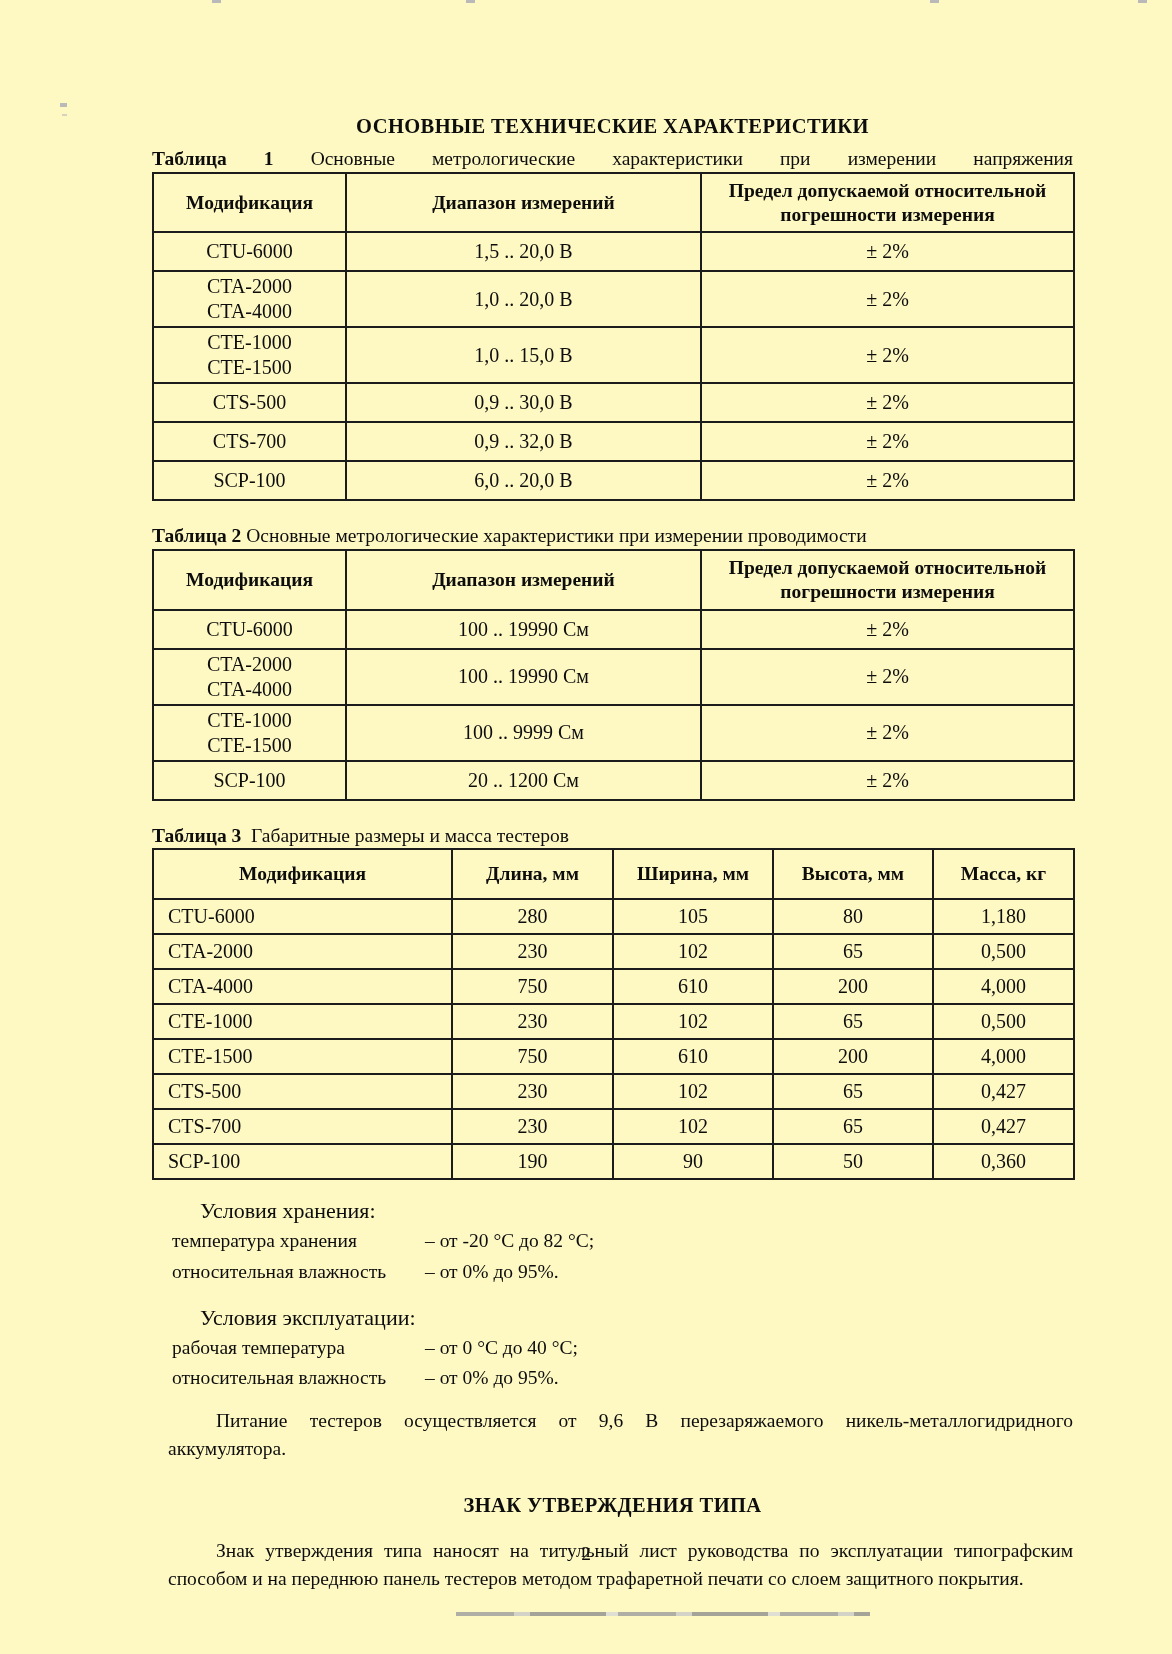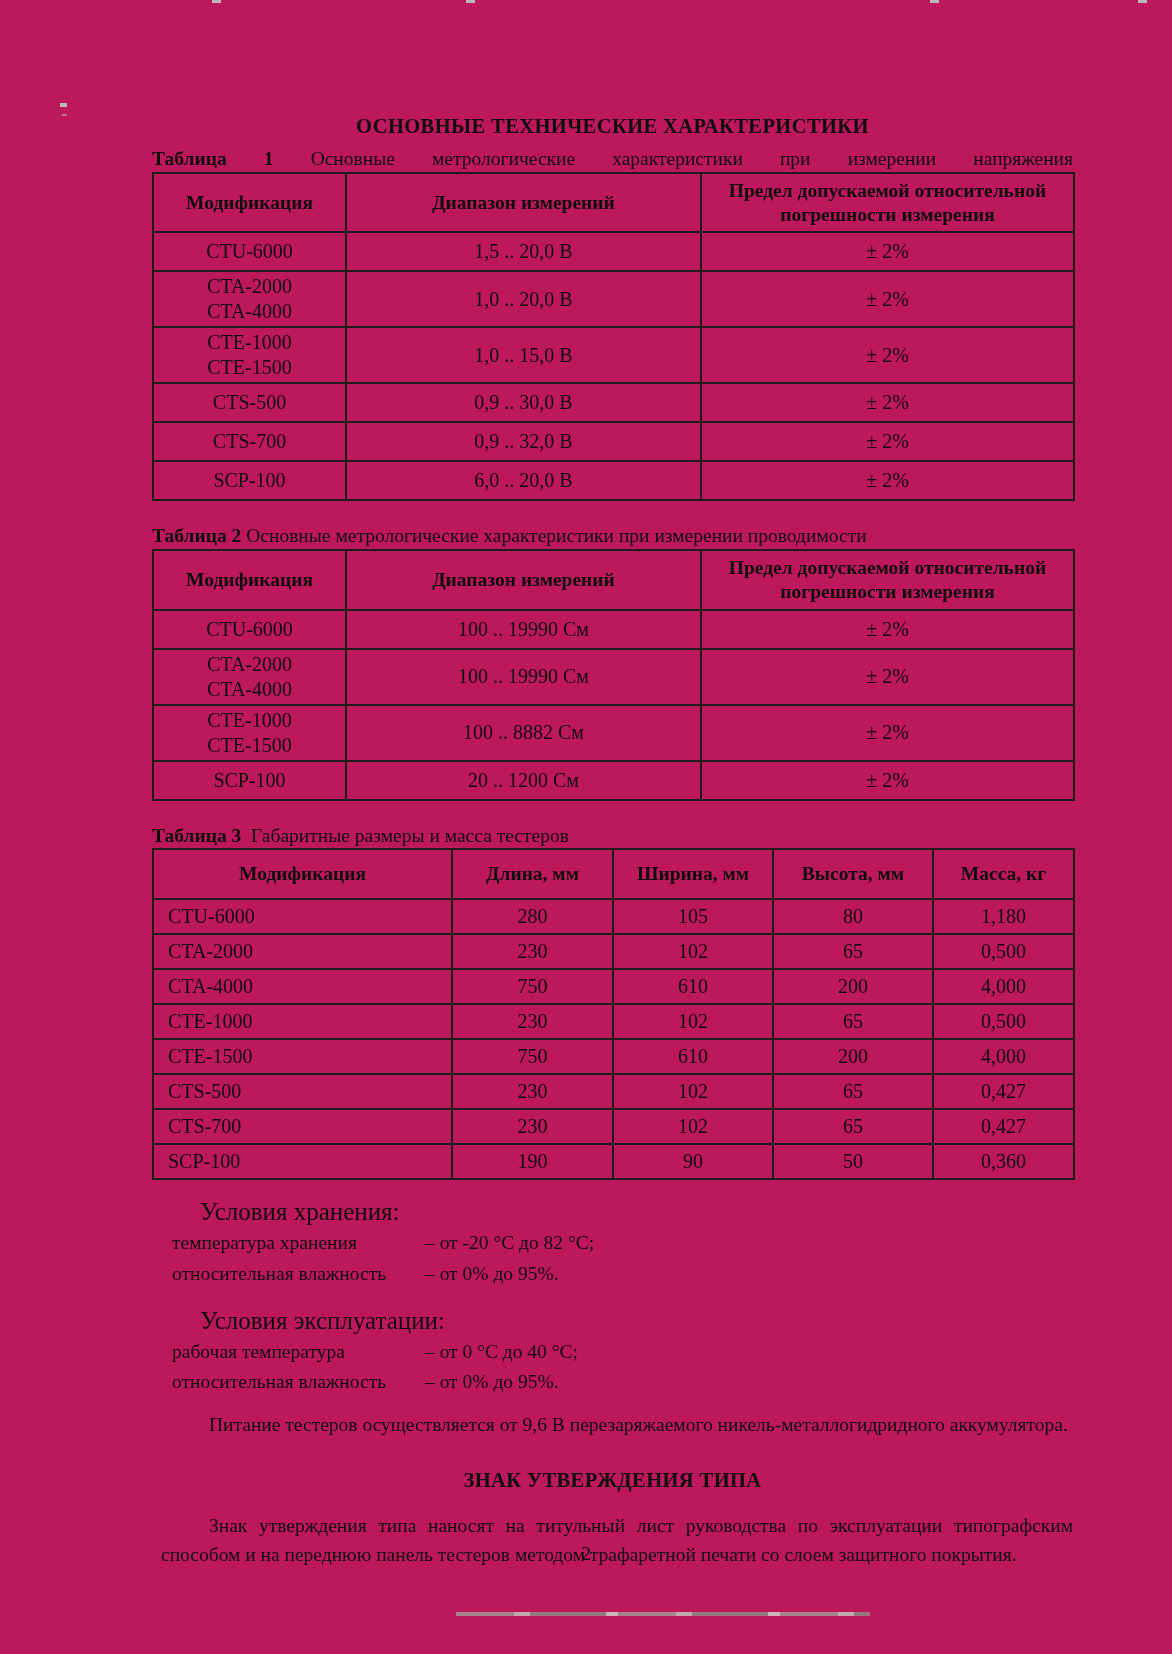--- a/index.html
+++ b/index.html
@@ -1,20 +1,20 @@
 <!DOCTYPE html>
 <html><head>
 <meta charset="utf-8">
 <style>
   html, body { margin: 0; padding: 0; background: #e8e8e8; }
   .page {
     position: relative;
     width: 1172px;
     height: 1654px;
-    background: #be185d;
+    background: #fef9c3;
     font-family: "Liberation Serif", "DejaVu Serif", serif;
     color: #0d0d0d;
     overflow: hidden;
   }
   .content {
     position: absolute;
     left: 152px;
     top: 0;
     width: 921px;
   }
@@ -50,26 +50,26 @@
     line-height: 1.22;
     padding: 5px 8px;
   }
   table.doc td { font-size: 20px; }
   .t12 td { height: 33px; }
   .t3 th { height: 38px; }
   .t3 td { height: 29px; }
   .t3 td.mod-left { text-align: left; padding-left: 14px; }
   .mod-cell { white-space: pre-line; line-height: 1.25; padding-top: 4px; padding-bottom: 4px; }
   
-  .cond-heading { margin: 18px 0 2px 0; padding-left: 48px; font-size: 25px; }
+  .cond-heading { margin: 18px 0 2px 0; padding-left: 48px; font-size: 22px; }
   .cond-row { display: flex; font-size: 19.5px; line-height: 1.55; }
   .cond-label { width: 253px; flex: none; margin-left: 20px; }
   .cond-value { flex: 1; }
   .para {
-    margin: 14px 0 0 9px;
+    margin: 14px 0 0 16px;
     font-size: 19.5px;
     line-height: 1.45;
     text-align: justify;
     text-indent: 48px;
   }
   .section-title {
     margin: 30px 0 0 0;
     text-align: center;
     font-size: 20.5px;
     font-weight: bold;
@@ -188,21 +188,21 @@
           </tr>
         <tr>
             <td class="mod-cell">CTA-2000
 CTA-4000</td>
             <td>100 .. 19990 См</td>
             <td>± 2%</td>
           </tr>
         <tr>
             <td class="mod-cell">CTE-1000
 CTE-1500</td>
-            <td>100 .. 8882 См</td>
+            <td>100 .. 9999 См</td>
             <td>± 2%</td>
           </tr>
         <tr>
             <td>SCP-100</td>
             <td>20 .. 1200 См</td>
             <td>± 2%</td>
           </tr>
       </tbody>
     </table>
 

